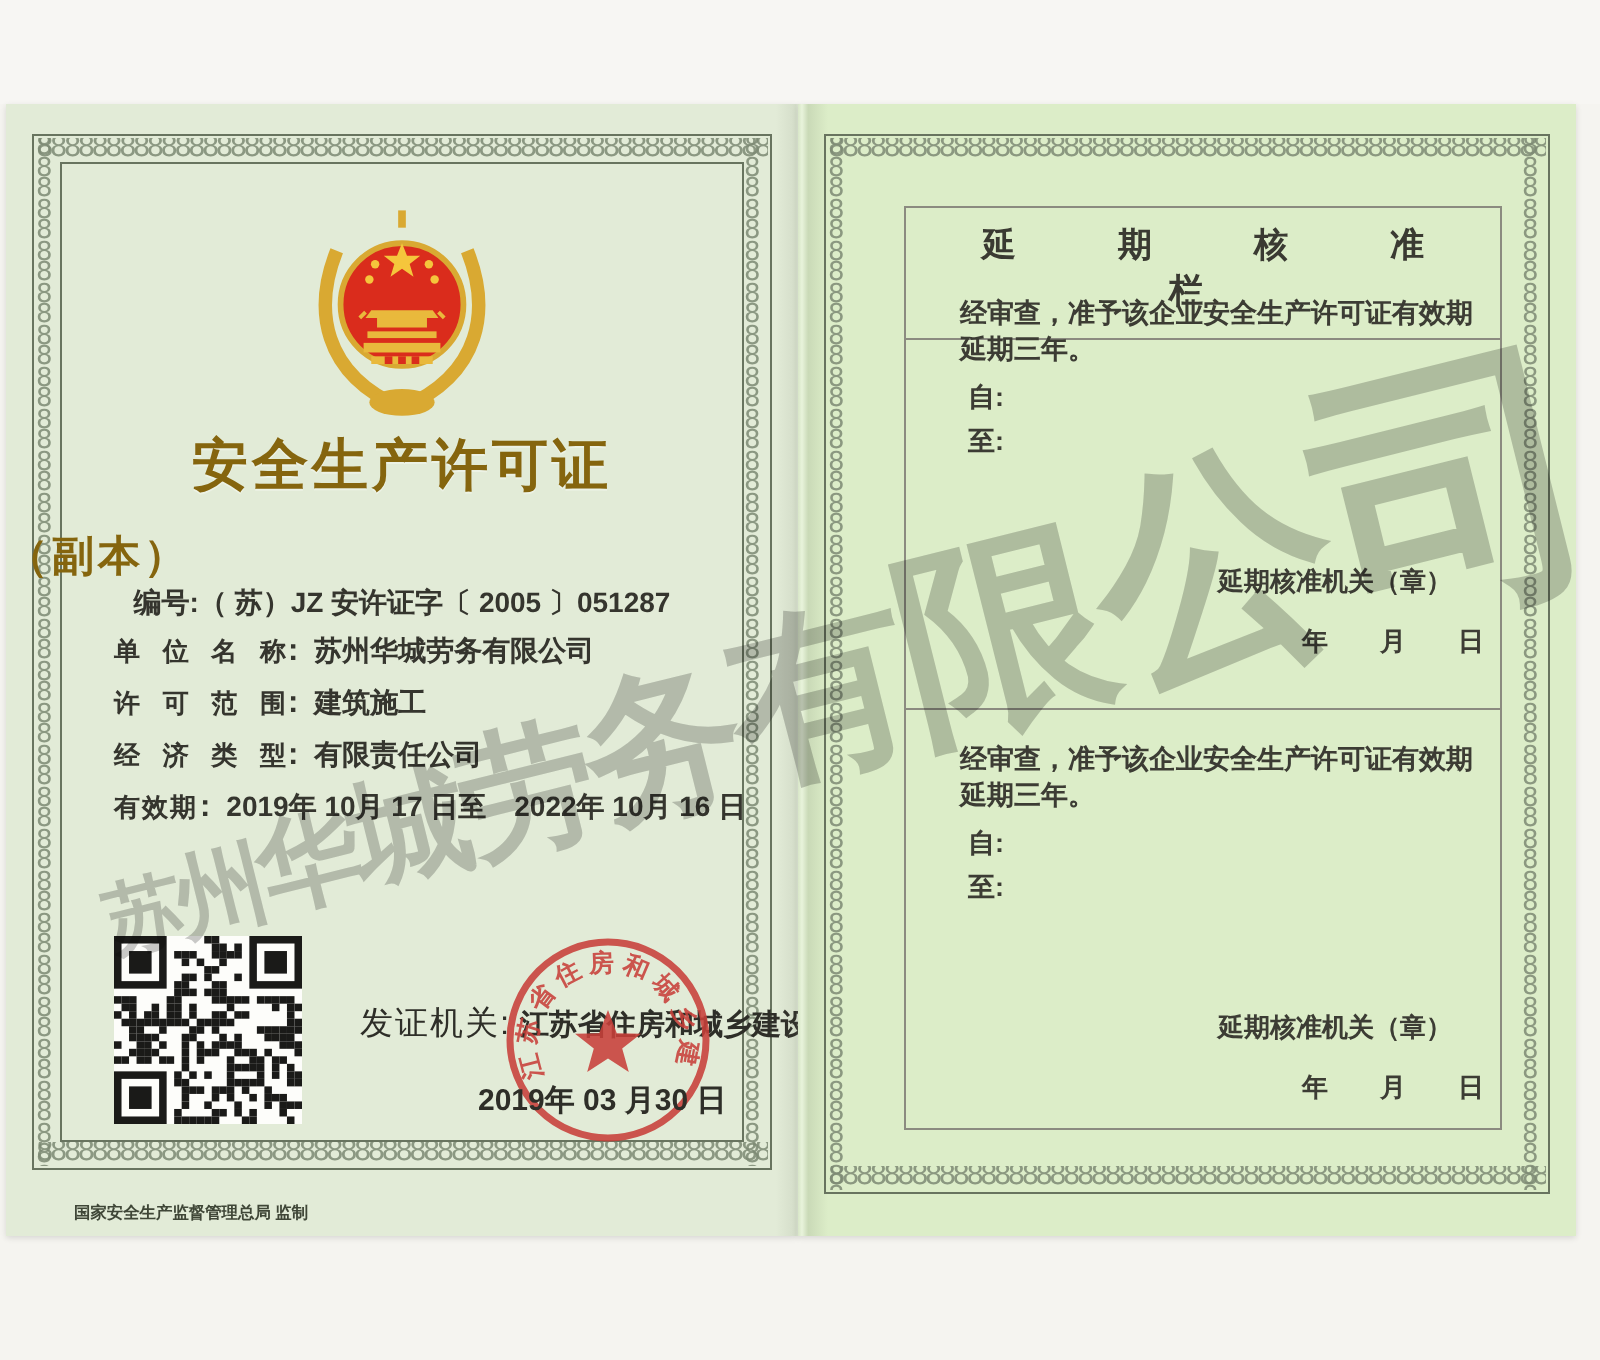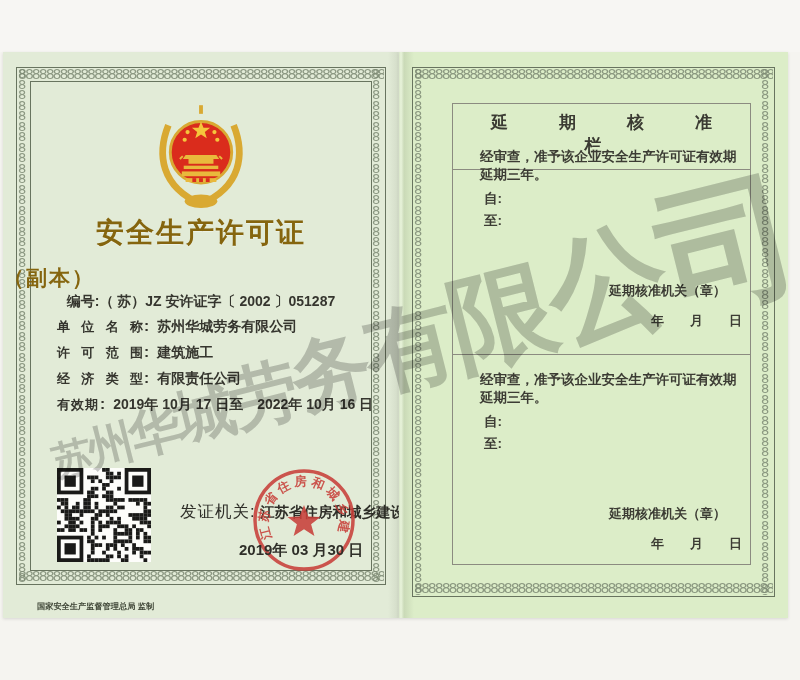--- a/index.html
+++ b/index.html
@@ -112,21 +112,21 @@
       <rect x="32" y="64" width="36" height="3.5" fill="#e9b93c"></rect>
       <rect x="30" y="70" width="40" height="5" fill="#e9b93c"></rect>
       <rect x="34" y="77" width="32" height="4" fill="#e9b93c"></rect>
       <rect x="41" y="77" width="4" height="4" fill="var(--emblem-red)"></rect>
       <rect x="48" y="77" width="4" height="4" fill="var(--emblem-red)"></rect>
       <rect x="55" y="77" width="4" height="4" fill="var(--emblem-red)"></rect>
     </svg>
 
     <div class="lp-title">安全生产许可证</div>
     <div class="lp-sub">（副本）</div>
-    <div class="lp-serial">编号:（ 苏）JZ 安许证字〔 2002 〕051287</div>
+    <div class="lp-serial">编号:（ 苏）JZ 安许证字〔 2005 〕051287</div>
 
     <div class="fields">
         <div class="field-row"><span class="f-label just">单位名称</span><span class="f-colon">:</span><span class="f-value">苏州华城劳务有限公司</span></div>
         <div class="field-row"><span class="f-label just">许可范围</span><span class="f-colon">:</span><span class="f-value">建筑施工</span></div>
         <div class="field-row"><span class="f-label just">经济类型</span><span class="f-colon">:</span><span class="f-value">有限责任公司</span></div>
         <div class="field-row"><span class="f-label">有效期</span><span class="f-colon">:</span><span class="f-value">2019年 10月 17 日至　2022年 10月 16 日</span></div>
       </div>
 
     <svg class="qr" width="94" height="94" viewBox="0 0 94 94">
         <rect x="0" y="0" width="94" height="94" fill="#fdfdfa"></rect>

